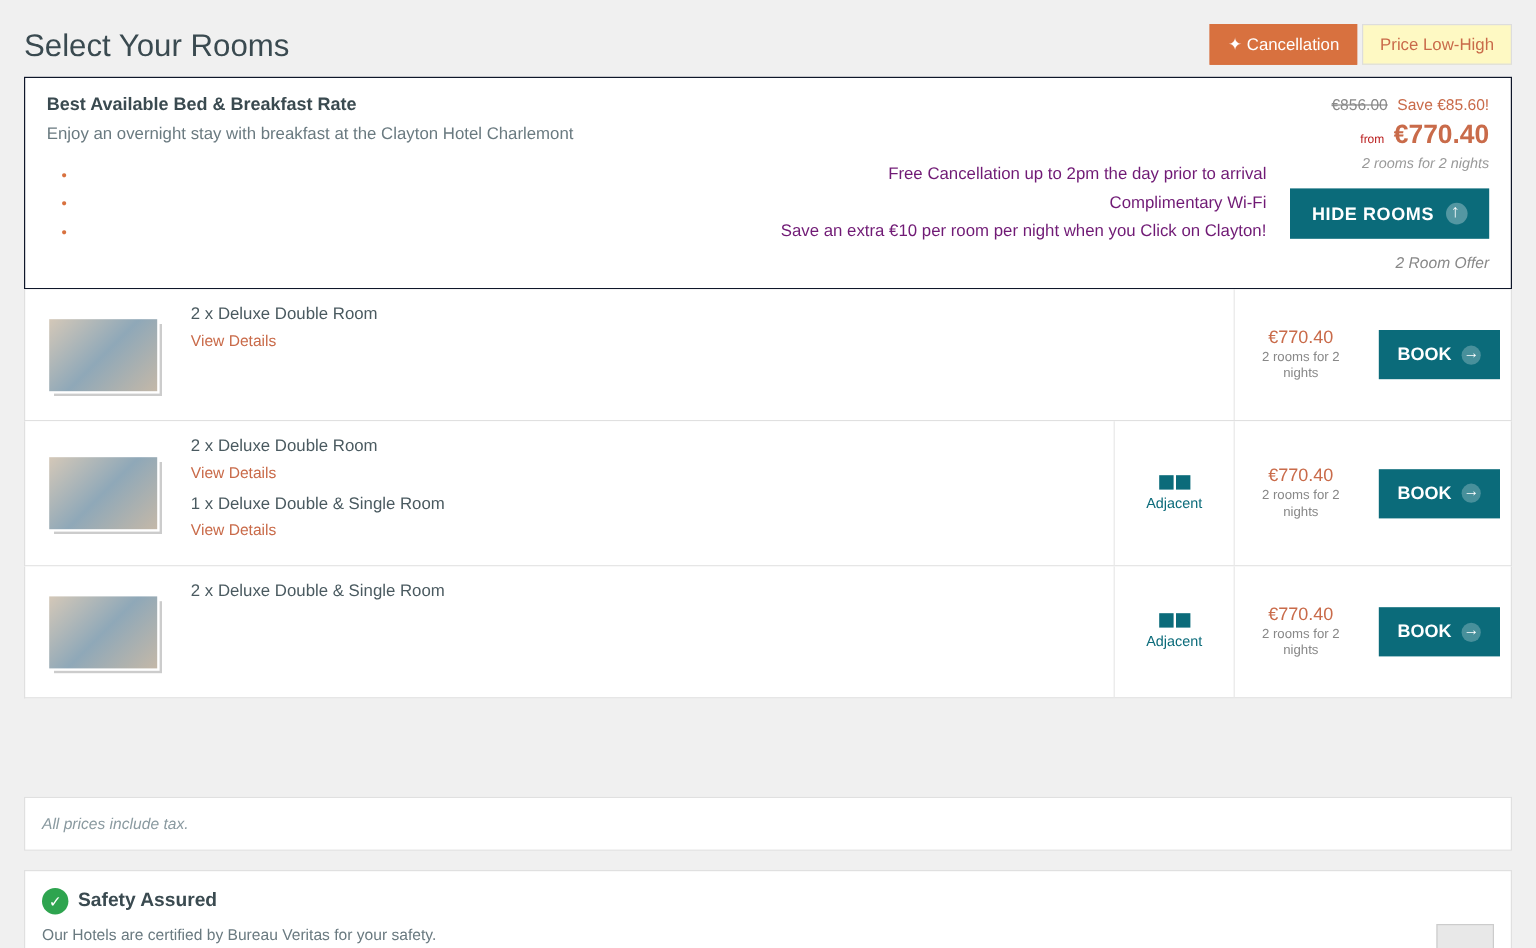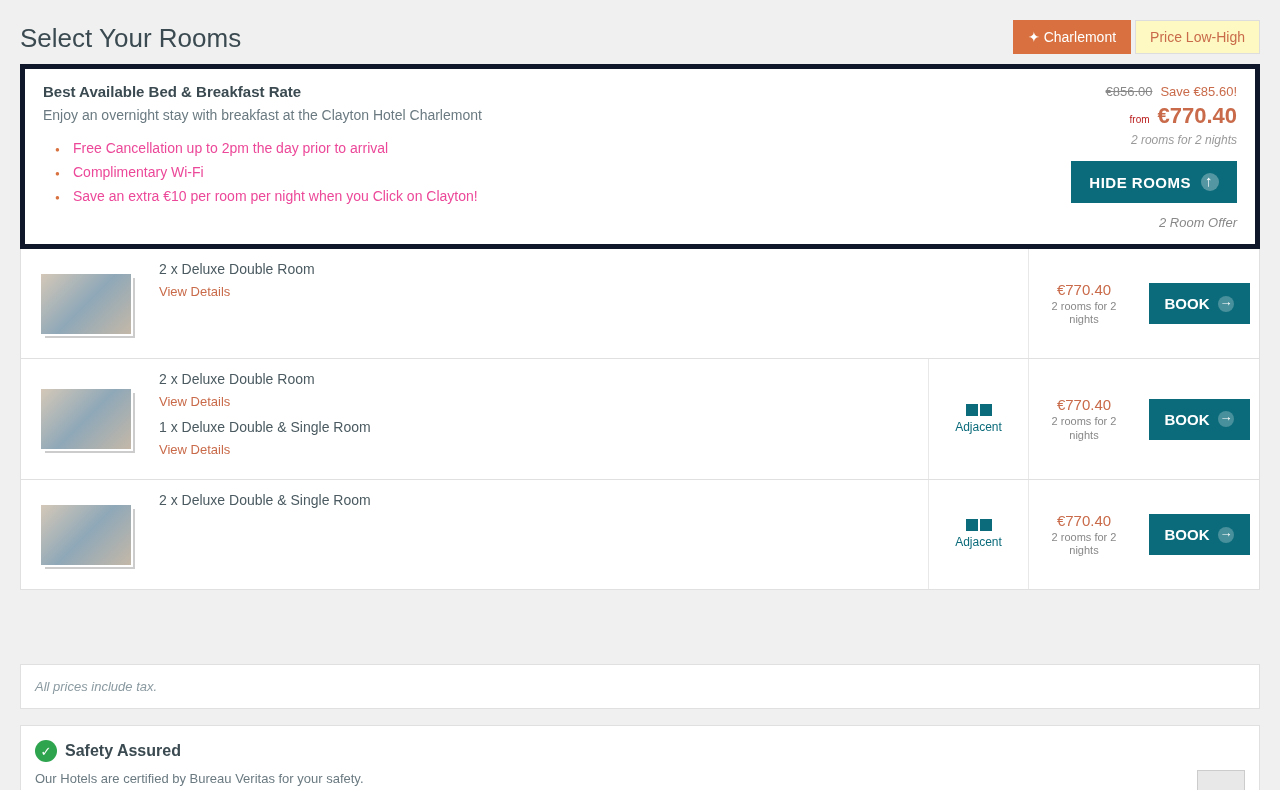--- a/index.html
+++ b/index.html
@@ -8,27 +8,27 @@
 .main-col { flex: 0 0 640px; }
 .side-col { flex: 0 0 280px; }
 
 .header-row { display: flex; align-items: flex-end; justify-content: space-between; margin-bottom: 10px; }
 .page-title { font-size: 26px; font-weight: 400; color: #3a4a50; }
 .sort-tabs { display: flex; gap: 4px; }
 .tab { padding: 8px 14px; font-size: 14px; background: #fef9c3; color: #c96b4a; cursor: pointer; border: 1px solid #ddd; }
 .tab.active { background: #d8713f; color: #fff; border-color: #d8713f; }
 .tab .star { margin-right: 4px; }
 
-.rate-card { background: #fff; border: 5px solid #0f172a; padding: 14px 18px; }
+.rate-card { background: #fff; border: 1px solid #0f172a; padding: 14px 18px; }
 .rate-head { display: flex; justify-content: space-between; gap: 20px; }
 .rate-left { flex: 1; }
 .rate-title { font-weight: 700; color: #3a4a50; margin-bottom: 6px; font-size: 15px; }
 .rate-desc { color: #6a7a80; margin-bottom: 10px; line-height: 1.4; }
 .bullets { list-style: none; padding-left: 30px; }
-.bullets li { position: relative; padding: 4px 0; color: #ec4899; }
+.bullets li { position: relative; padding: 4px 0; color: #701a75; text-align: right; }
 .bullets li::before { content: "●"; position: absolute; left: -18px; color: #d8713f; font-size: 8px; top: 9px; }
 .rate-right { text-align: right; display: flex; flex-direction: column; align-items: flex-end; gap: 4px; justify-content: flex-end; }
 .orig-price { text-decoration: line-through; color: #888; font-size: 13px; display: inline; }
 .save-amt { color: #c96b4a; font-size: 13px; display: inline; margin-left: 4px; }
 .from-label { color: #b91c1c; font-size: 10px; display: inline; margin-right: 4px; }
 .big-price { color: #c96b4a; font-size: 22px; font-weight: 600; display: inline; }
 .sub-note { color: #999; font-size: 12px; font-style: italic; }
 .hide-btn { background: #0b6b7a; color: #fff; padding: 12px 18px; border: none; font-size: 15px; font-weight: 700; letter-spacing: 0.5px; cursor: pointer; display: flex; align-items: center; gap: 10px; }
 .hide-btn .arrow-up { display: inline-block; width: 18px; height: 18px; border-radius: 50%; background: rgba(255,255,255,0.3); position: relative; }
 .hide-btn .arrow-up::after { content: "↑"; position: absolute; top: -1px; left: 4px; color: #fff; }
@@ -65,21 +65,21 @@
 </style>
 </head>
 <body>
 
 <div class="page">
   <div class="main-col">
     <div class="header-row">
       <h1 class="page-title">Select Your Rooms</h1>
       <div class="sort-tabs">
         <div class="tab active">
-          <span class="star">✦</span><span>Charlemont</span>
+          <span class="star">✦</span><span>Cancellation</span>
         </div>
         <div class="tab">Price Low-High</div>
       </div>
     </div>
 
     <div class="rate-card">
       <div class="rate-head">
         <div class="rate-left">
           <div class="rate-title">Best Available Bed &amp; Breakfast Rate</div>
           <div class="rate-desc">Enjoy an overnight stay with breakfast at the Clayton Hotel Charlemont</div>

